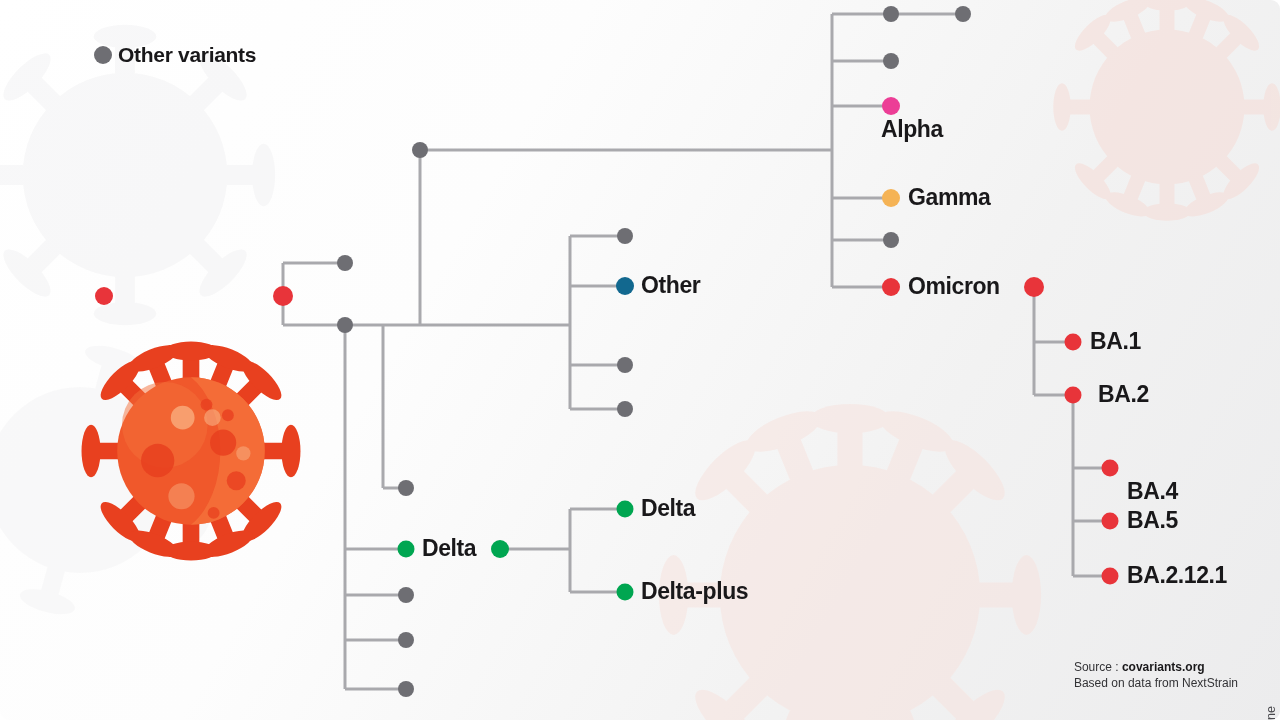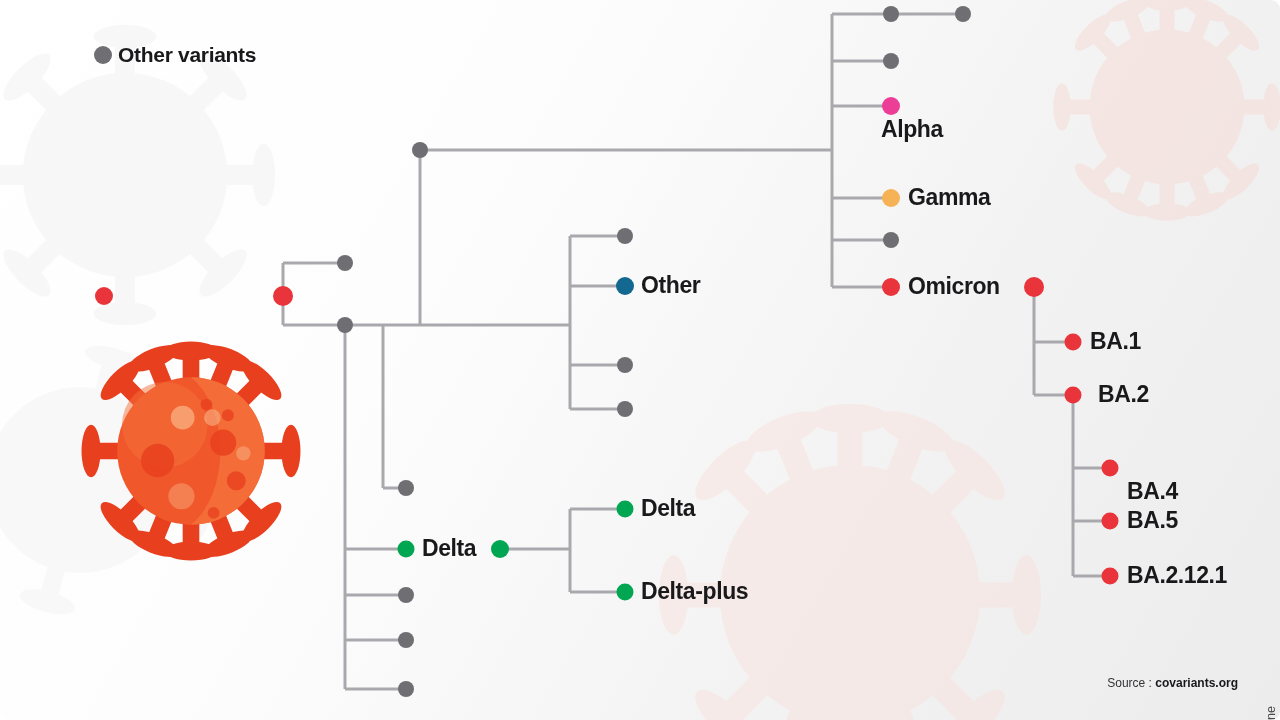--- a/index.html
+++ b/index.html
@@ -379,17 +379,18 @@
       <div class="node-label lbl-big" style="left: 641px; top: 580px;">Delta-plus</div>
       <div class="node-label lbl-big" style="left: 1090px; top: 330px;">BA.1</div>
       <div class="node-label lbl-big" style="left: 1090px; top: 383px; margin-left: 8px;">BA.2</div>
       <div class="node-label lbl-big" style="left: 1127px; top: 480px;">BA.4</div>
       <div class="node-label lbl-big" style="left: 1127px; top: 509px;">BA.5</div>
       <div class="node-label lbl-big" style="left: 1127px; top: 564px;">BA.2.12.1</div>
     </div>
 
   <div id="source">
     <div><span>Source : </span><span class="bold">covariants.org</span></div>
+    <div>Based on data from NextStrain</div>
   </div>
 
   <div id="credit">Infographie : Eric Antoine</div>
 
 </div>
 
 </body></html>

